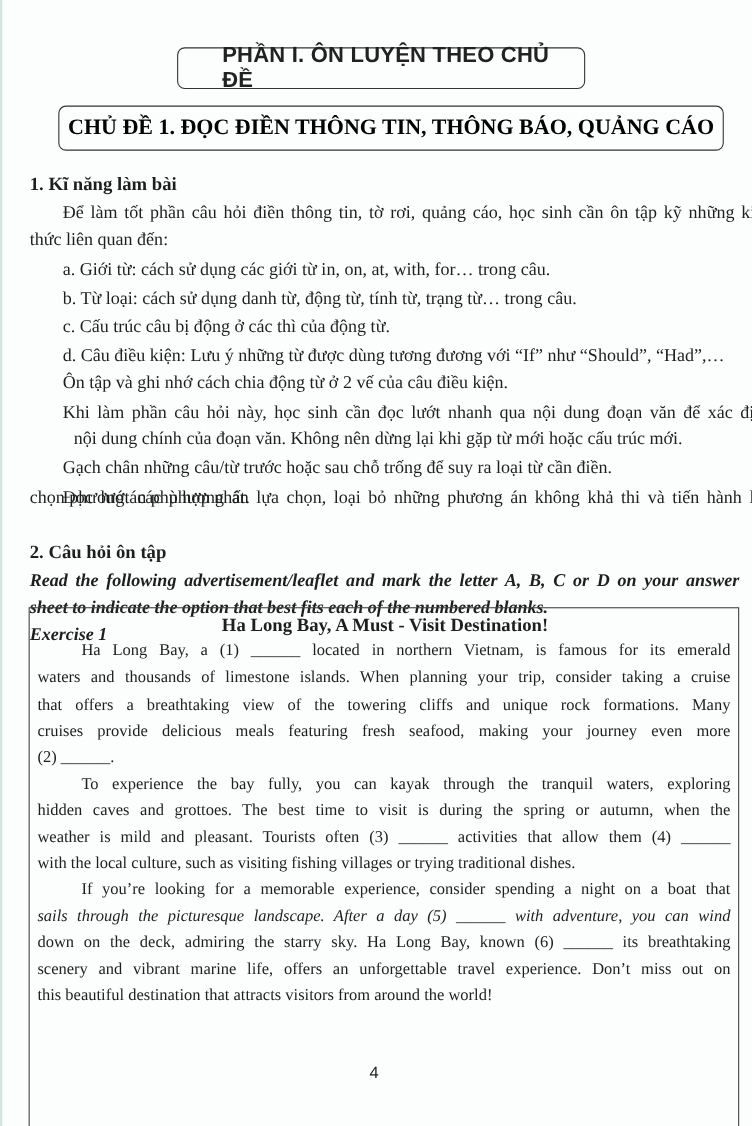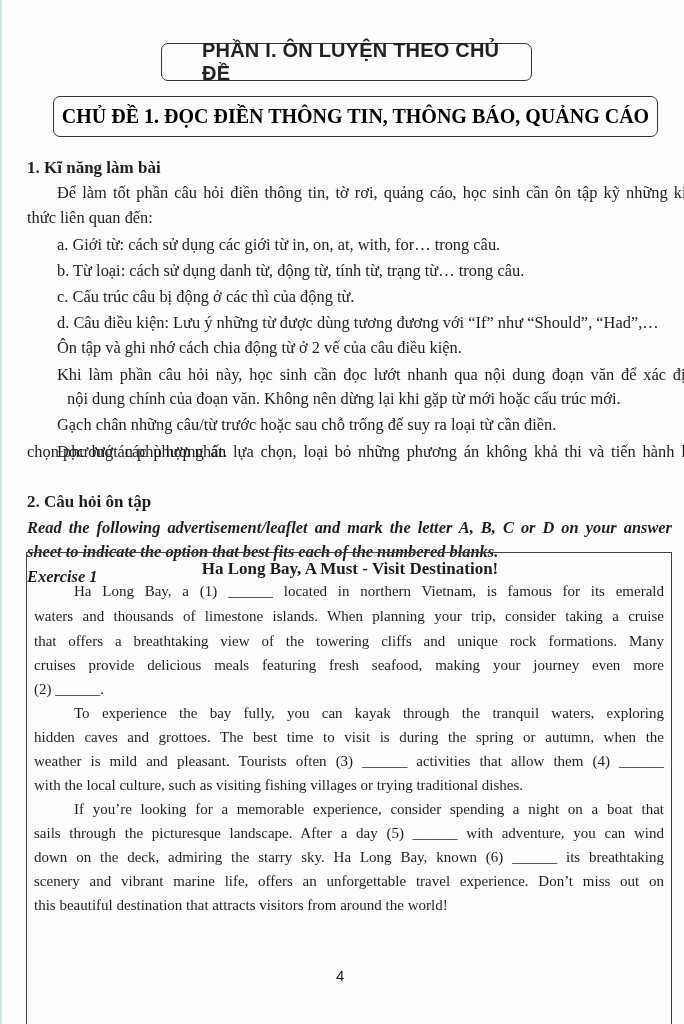--- a/index.html
+++ b/index.html
@@ -87,21 +87,21 @@
   <div class="p pi" style="top: 26px;">Ha Long Bay, a (1) ______ located in northern Vietnam, is famous for its emerald</div>
   <div class="p" style="top: 51px;">waters and thousands of limestone islands. When planning your trip, consider taking a cruise</div>
   <div class="p" style="top: 76px;">that offers a breathtaking view of the towering cliffs and unique rock formations. Many</div>
   <div class="p" style="top: 100px;">cruises provide delicious meals featuring fresh seafood, making your journey even more</div>
   <div class="p last" style="top: 124px;">(2) ______.</div>
   <div class="p pi" style="top: 148px;">To experience the bay fully, you can kayak through the tranquil waters, exploring</div>
   <div class="p" style="top: 172px;">hidden caves and grottoes. The best time to visit is during the spring or autumn, when the</div>
   <div class="p" style="top: 196px;">weather is mild and pleasant. Tourists often (3) ______ activities that allow them (4) ______</div>
   <div class="p last" style="top: 220px;">with the local culture, such as visiting fishing villages or trying traditional dishes.</div>
   <div class="p pi" style="top: 244px;">If you’re looking for a memorable experience, consider spending a night on a boat that</div>
-  <div class="p" style="top: 268px;">sails through the picturesque landscape. After a day (5) ______ with adventure, you can wind</div>
+  <div class="p" style="top: 268px; font-style: italic;">sails through the picturesque landscape. After a day (5) ______ with adventure, you can wind</div>
   <div class="p" style="top: 292px;">down on the deck, admiring the starry sky. Ha Long Bay, known (6) ______ its breathtaking</div>
   <div class="p" style="top: 316px;">scenery and vibrant marine life, offers an unforgettable travel experience. Don’t miss out on</div>
   <div class="p last" style="top: 340px;">this beautiful destination that attracts visitors from around the world!</div>
 </div>
 
 <div class="page-num">4</div>
 
 <style>
   
   .exercise-box .p { line-height: 24px; }

